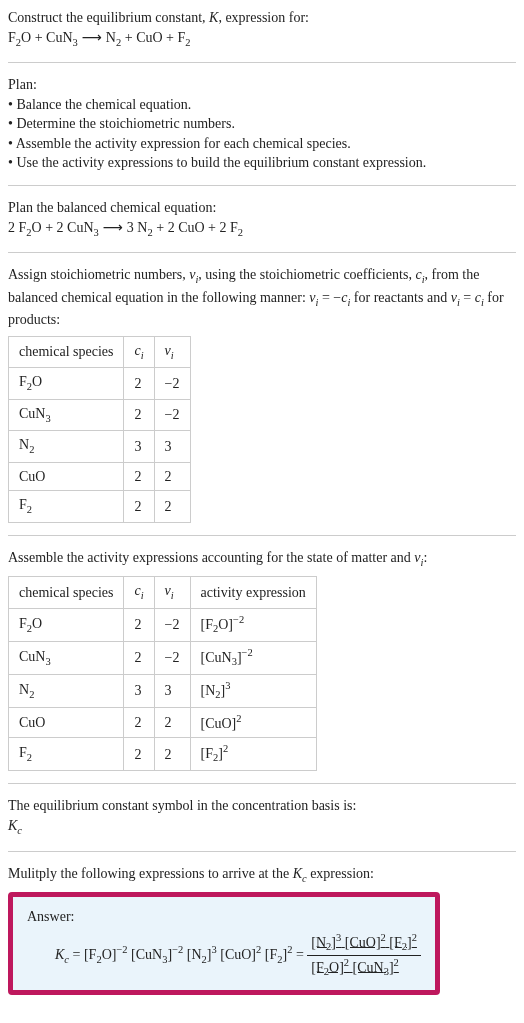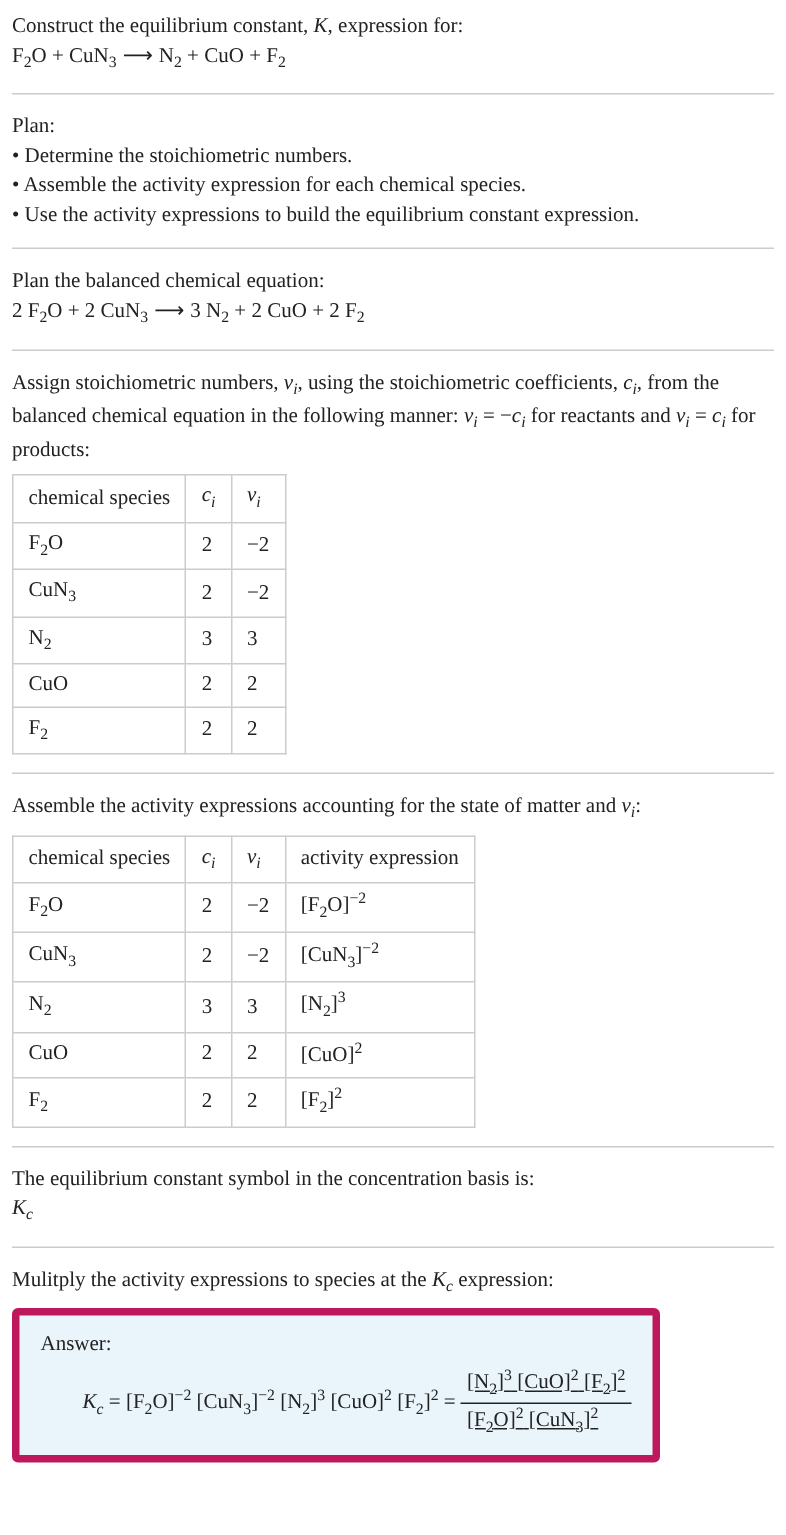--- a/index.html
+++ b/index.html
@@ -88,20 +88,21 @@
   <span>Construct the equilibrium constant, </span><span class="italic">K</span><span>, expression for:</span><br>
   <span class="eq-line">
     <span><span>F</span><sub>2</sub><span>O</span></span><span> + </span><span><span>CuN</span><sub>3</sub></span><span class="arrow"> ⟶ </span><span><span>N</span><sub>2</sub></span><span> + </span><span>CuO</span><span> + </span><span><span>F</span><sub>2</sub></span>
   </span>
 </div>
 
 <hr>
 
 <div class="section">
   <div>Plan:</div>
+  <div>• Balance the chemical equation.</div>
   <div>• Determine the stoichiometric numbers.</div>
   <div>• Assemble the activity expression for each chemical species.</div>
   <div>• Use the activity expressions to build the equilibrium constant expression.</div>
 </div>
 
 <hr>
 
 <div class="section">
   <div>Plan the balanced chemical equation:</div>
   <span class="eq-line">
@@ -200,21 +201,21 @@
 <hr>
 
 <div class="section">
   <div>The equilibrium constant symbol in the concentration basis is:</div>
   <div><span class="italic">K</span><sub class="italic">c</sub></div>
 </div>
 
 <hr>
 
 <div class="section">
-  <span>Mulitply the activity expressions to species at the </span><span class="italic">K</span><sub class="italic">c</sub><span> expression:</span>
+  <span>Mulitply the following expressions to arrive at the </span><span class="italic">K</span><sub class="italic">c</sub><span> expression:</span>
 
   <div class="answer-box">
     <div>Answer:</div>
     <div class="indent eq-line">
       <span class="italic">K</span><sub class="italic">c</sub><span> = </span><span>[F</span><sub>2</sub><span>O]</span><sup>−2</sup><span> </span><span>[CuN</span><sub>3</sub><span>]</span><sup>−2</sup><span> </span><span>[N</span><sub>2</sub><span>]</span><sup>3</sup><span> </span><span>[CuO]</span><sup>2</sup><span> </span><span>[F</span><sub>2</sub><span>]</span><sup>2</sup><span> = </span><span class="frac">
         <span class="num"><span>[N</span><sub>2</sub><span>]</span><sup>3</sup><span> </span><span>[CuO]</span><sup>2</sup><span> </span><span>[F</span><sub>2</sub><span>]</span><sup>2</sup></span>
         <span class="den"><span>[F</span><sub>2</sub><span>O]</span><sup>2</sup><span> </span><span>[CuN</span><sub>3</sub><span>]</span><sup>2</sup></span>
       </span>
     </div>
   </div>

